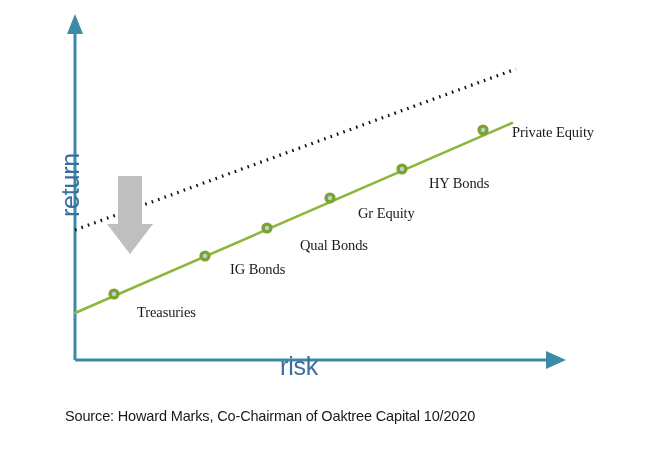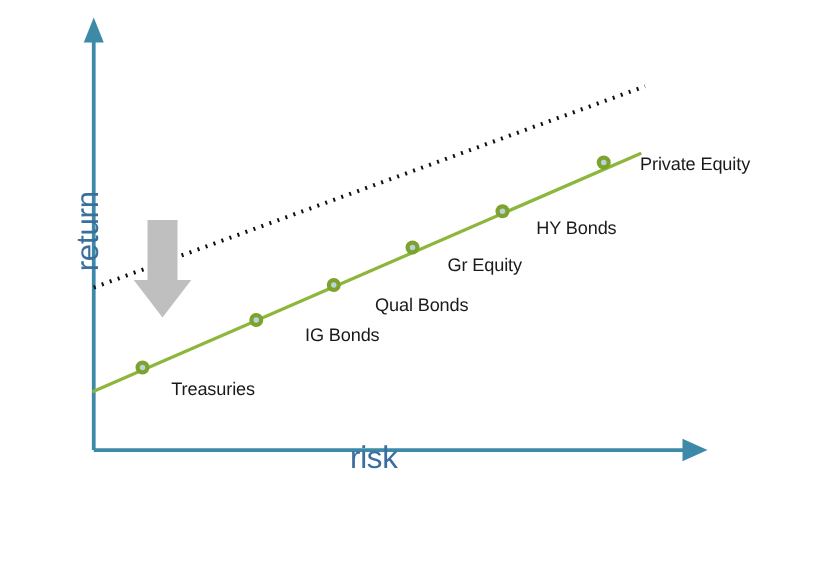--- a/index.html
+++ b/index.html
@@ -30,21 +30,21 @@
     top: 0;
     width: 652px;
     height: 455px;
     display: block;
   }
 
   
   .pt-label {
     position: absolute;
     color: #1a1a1a;
-    font-family: Liberation Sans, sans-serif;
+    font-family: Liberation Serif, serif;
     font-size: 14.5px;
     line-height: 1;
     white-space: nowrap;
     letter-spacing: -0.1px;
   }
 
   .axis-title {
     position: absolute;
     color: #3b6e9e;
     font-family: "Liberation Sans", sans-serif;
@@ -131,28 +131,29 @@
       </g>
       <g>
         <circle cx="483" cy="130" r="5.6" fill="#7da32e"></circle>
         <circle cx="483" cy="130" r="2.2" fill="#b9d3dd"></circle>
       </g>
     </g>
   </svg>
 
   <div class="pt-label" style="left:137px; top:305px;">Treasuries</div>
 
-  <div class="pt-label" style="left:244px; top:262px;text-align:right;">IG Bonds</div>
+  <div class="pt-label" style="left:230px; top:262px;text-align:right;">IG Bonds</div>
 
   <div class="pt-label" style="left:300px; top:238px;">Qual Bonds</div>
 
   <div class="pt-label" style="left:358px; top:206px;">Gr Equity</div>
 
   <div class="pt-label" style="left:429px; top:176px;">HY Bonds</div>
 
   <div class="pt-label" style="left:512px; top:125px;">Private Equity</div>
 
   <div class="axis-title" id="ylabel-return">return</div>
 
   <div class="axis-title" id="xlabel-risk">risk</div>
 
+  <div id="source-caption">Source: Howard Marks, Co-Chairman of Oaktree Capital 10/2020</div>
 
 </div>
 
 </body></html>

